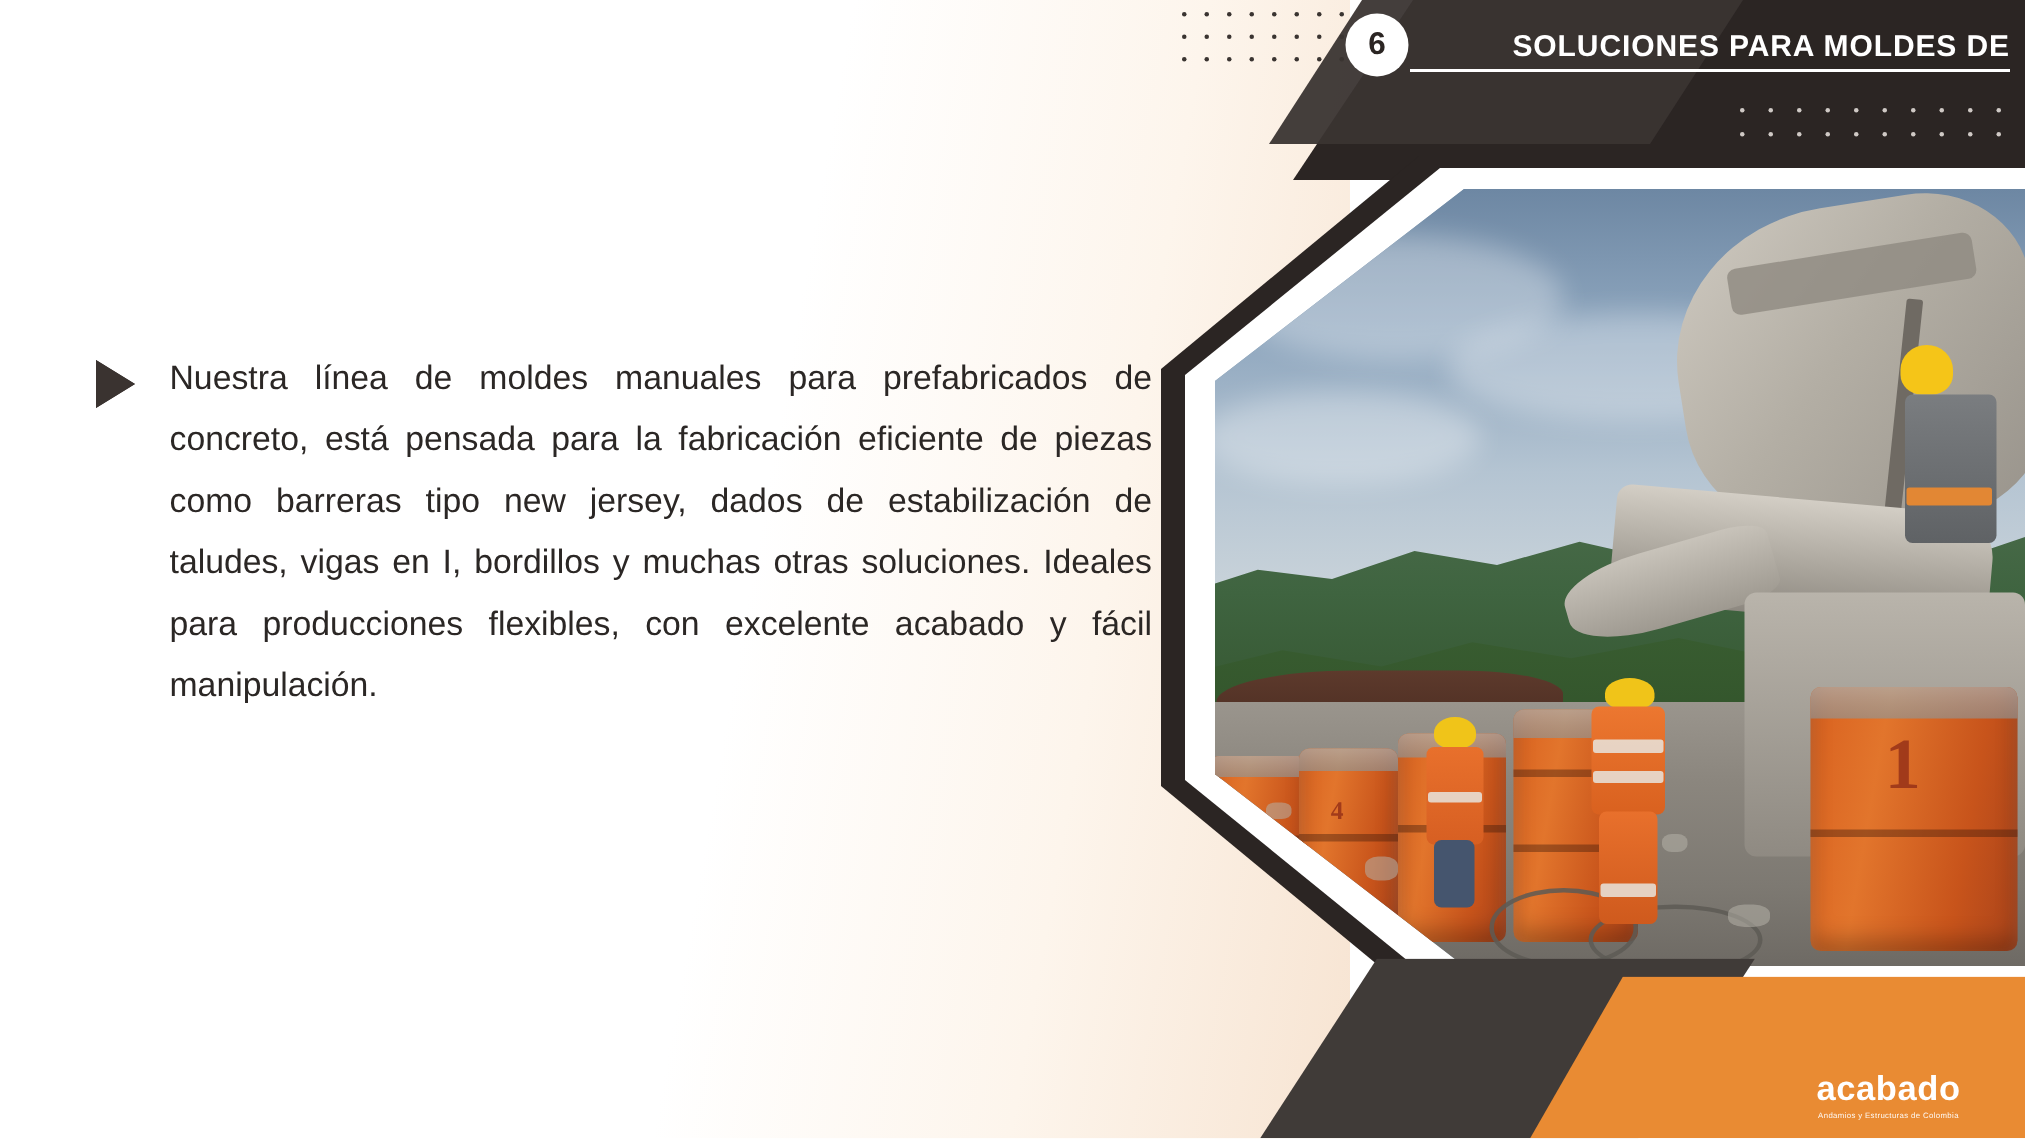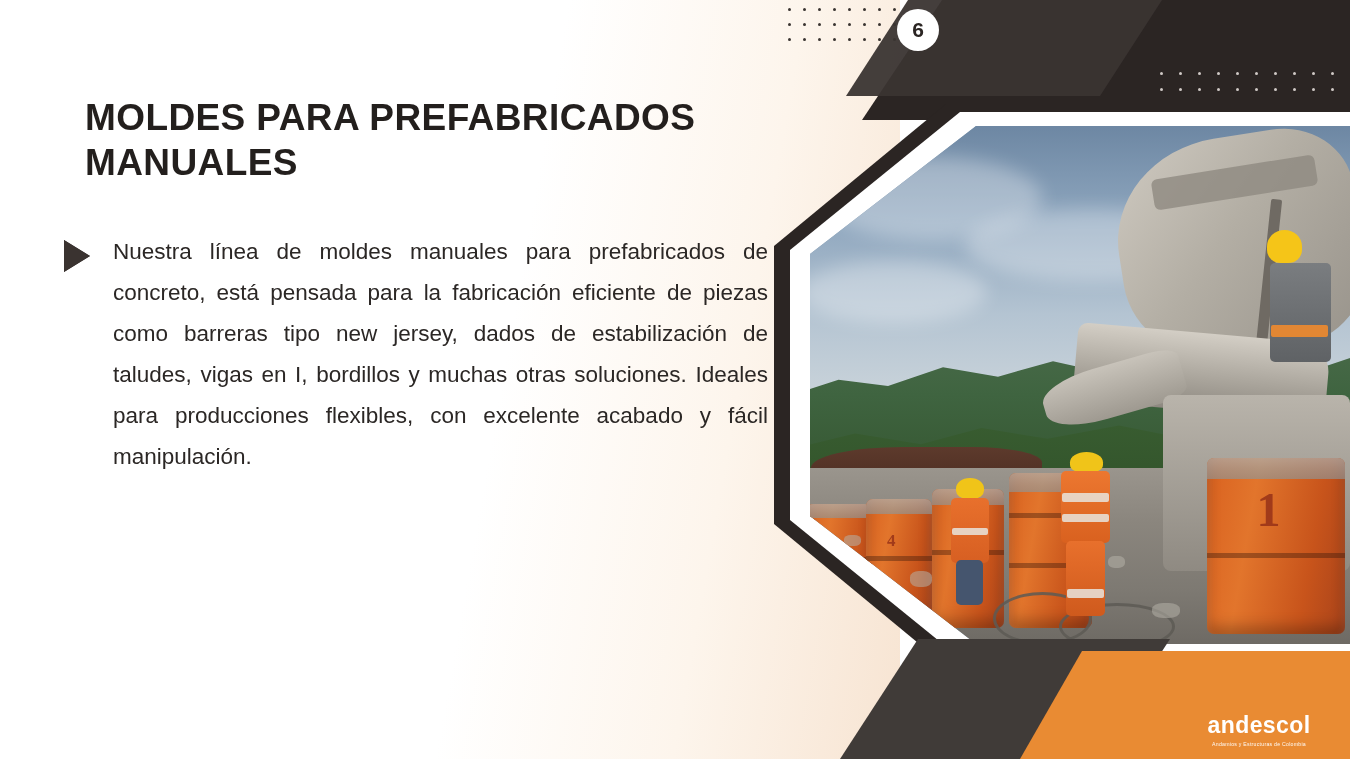--- a/index.html
+++ b/index.html
@@ -221,31 +221,31 @@
     font-size:5.2px;letter-spacing:.25px;margin-top:2px;opacity:.95;
   }
 </style>
 </head>
 <body>
 
 <div class="slide">
 
   <div class="left-wash"></div>
 
-  <div class="title">MOLDES PARA PREFABRICADOS MANUALES</div>
 
   <div class="bullet-tri"></div>
   <div class="body-block">
     <div class="body-text">Nuestra línea de moldes manuales para prefabricados de concreto, está pensada para la fabricación eficiente de piezas como barreras tipo new jersey, dados de estabilización de taludes, vigas en I, bordillos y muchas otras soluciones. Ideales para producciones flexibles, con excelente acabado y fácil manipulación.</div>
   </div>
 
   <div class="hdr-dark"></div>
   <div class="hdr-dark2"></div>
 
   <div class="hdr-title">
+    <span class="hdr-line1">SOLUCIONES PARA MOLDES DE</span>
   </div>
 
   <div class="pagebadge">6</div>
 
   <div class="dots dots-tl" id="dotsTL">
       <span style="left: 0px; top: 0px;"></span>
       <span style="left: 15px; top: 0px;"></span>
       <span style="left: 30px; top: 0px;"></span>
       <span style="left: 45px; top: 0px;"></span>
       <span style="left: 60px; top: 0px;"></span>
@@ -367,17 +367,17 @@
       <div class="grit" style="left:56%;top:83%;width:3%;height:2.4%;"></div>
       <div class="grit" style="left:64%;top:92%;width:5%;height:3%;"></div>
       <div class="grit" style="left:8%;top:79%;width:3%;height:2%;"></div>
     </div>
   </div>
 
   <div class="bot-dark"></div>
   <div class="bot-orange"></div>
 
   <div class="logo">
-    <div class="logo-name">andescol</div>
+    <div class="logo-name">acabado</div>
     <div class="logo-tag">Andamios y Estructuras de Colombia</div>
   </div>
 
 </div>
 
 </body></html>

